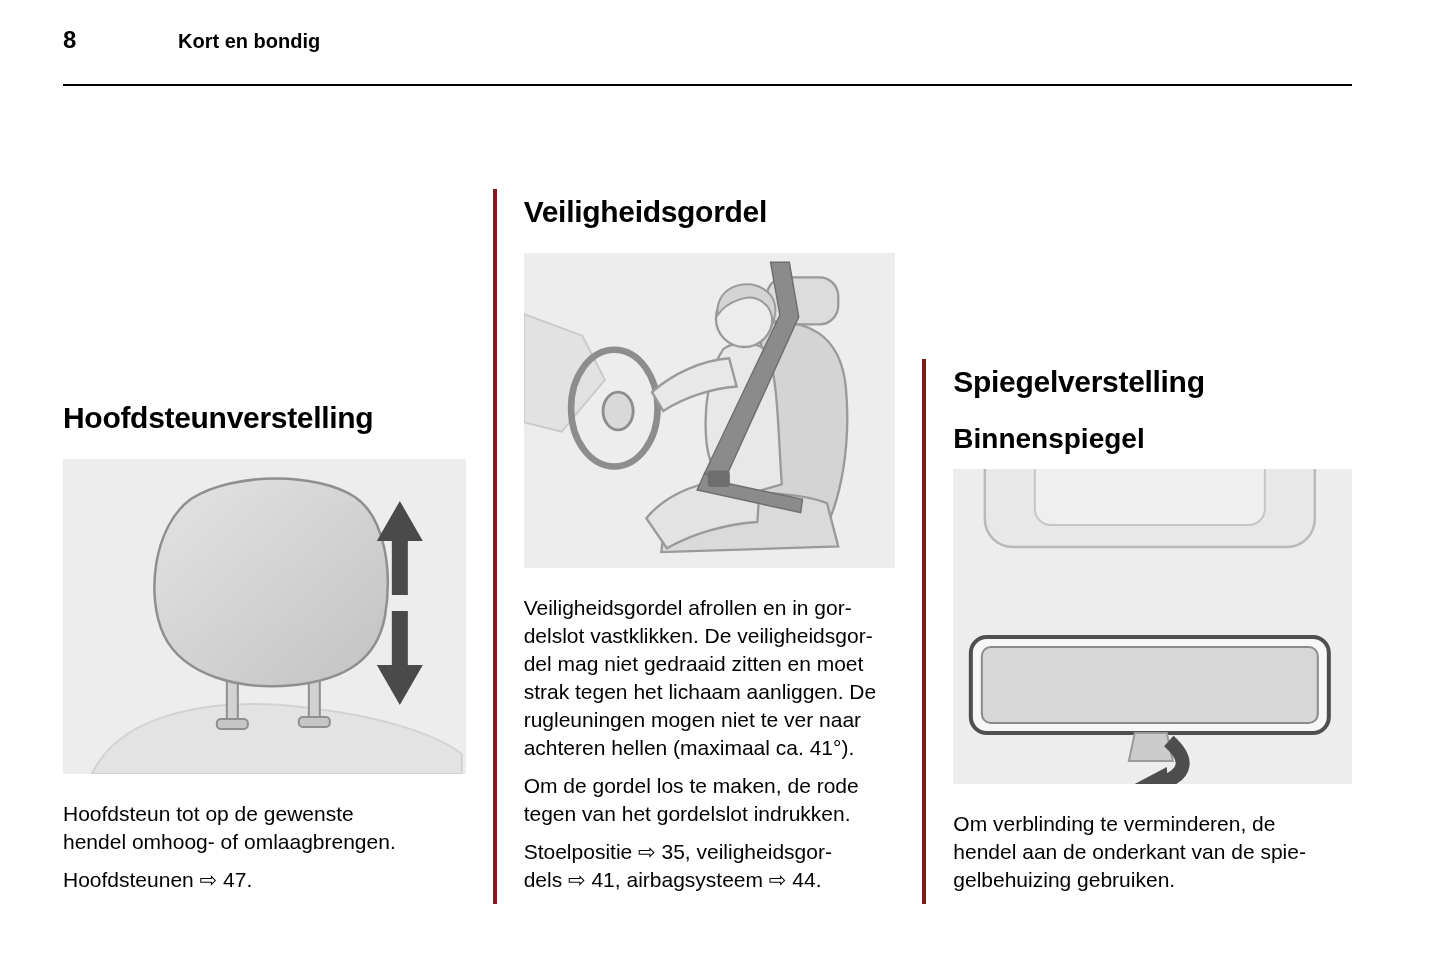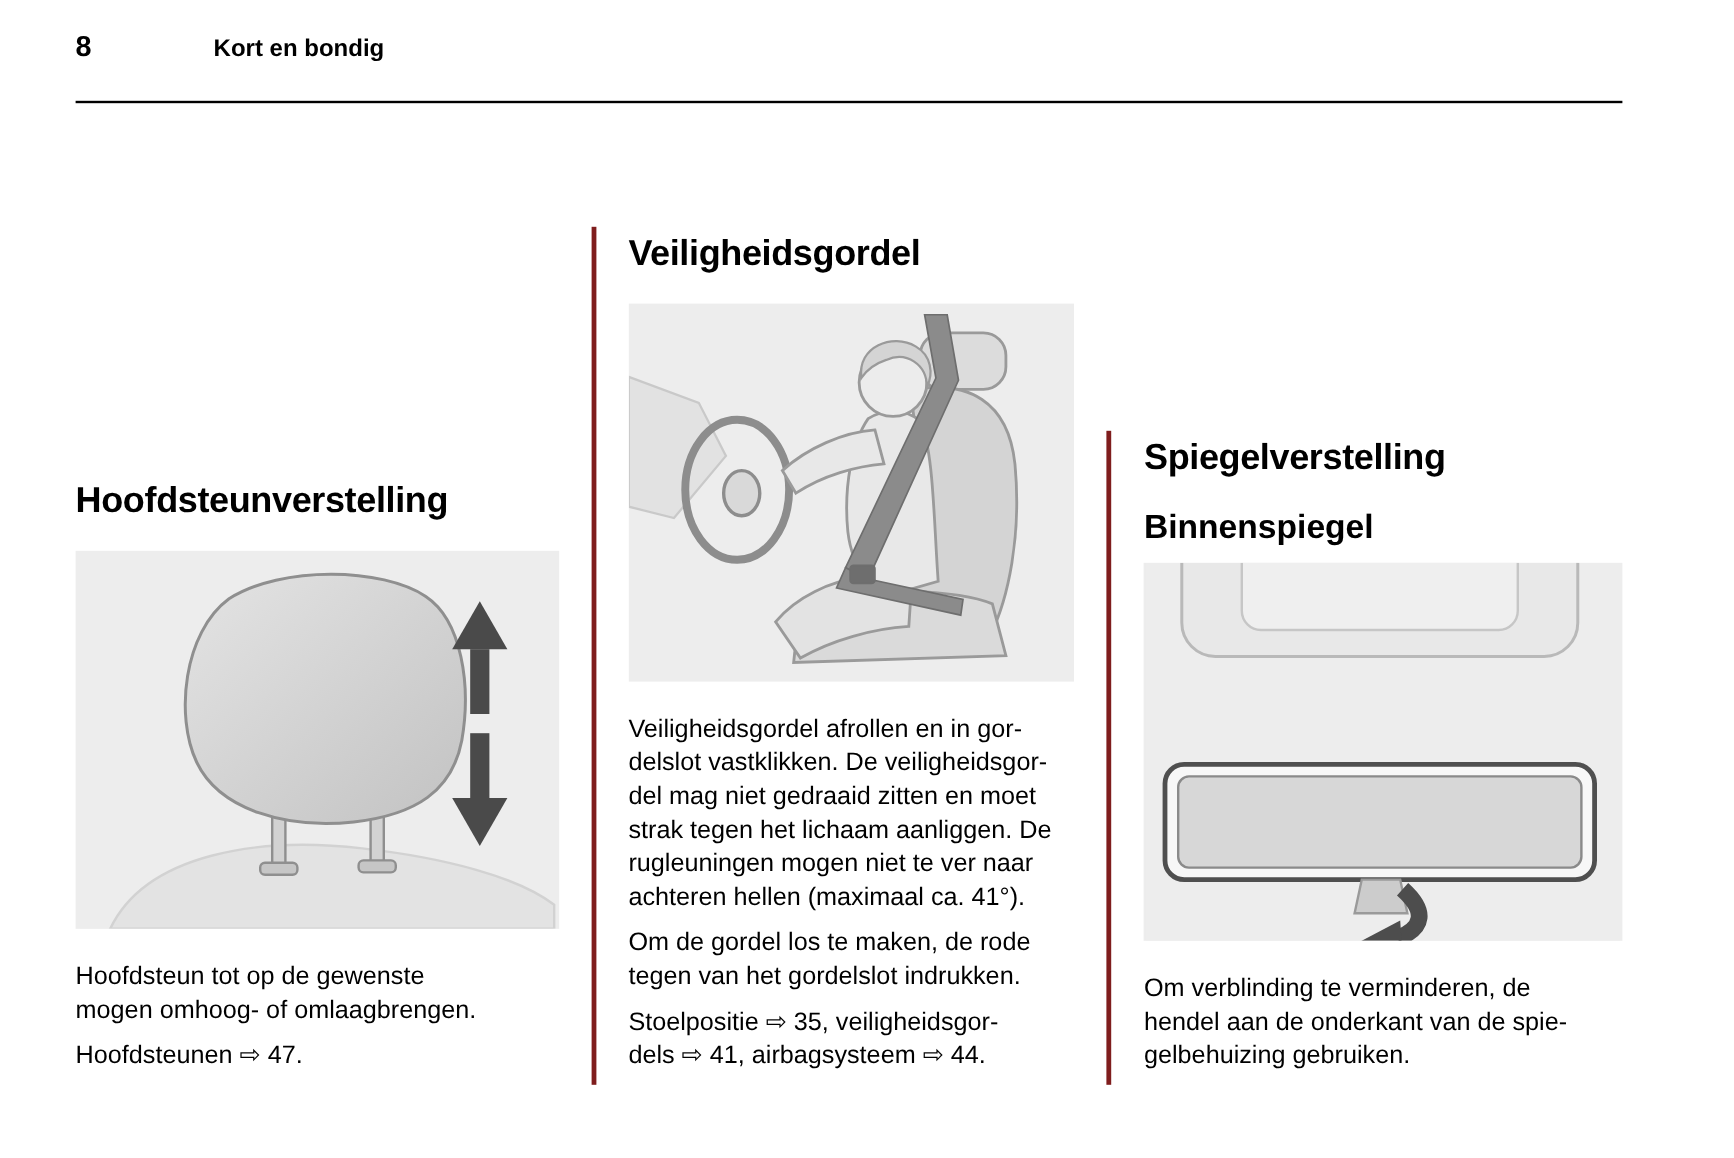--- a/index.html
+++ b/index.html
@@ -79,21 +79,21 @@
             <polygon points="333,42 310,82 356,82"></polygon>
             <rect x="325" y="82" width="16" height="54"></rect>
             <rect x="325" y="152" width="16" height="54"></rect>
             <polygon points="333,246 310,206 356,206"></polygon>
           </g>
         </svg>
       </div>
 
       <div class="body-text">
         <p>Hoofdsteun tot op de gewenste
-mogen omhoog- of omlaagbrengen.</p>
+hendel omhoog- of omlaagbrengen.</p>
         <p>Hoofdsteunen ⇨ 47.</p>
       </div>
     </section>
 
     <section class="col">
       <h1 class="section-title">Veiligheidsgordel</h1>
 
       <div class="illustration">
         <svg viewBox="0 0 395 315">
           <rect width="395" height="315" fill="#ededed"></rect>

